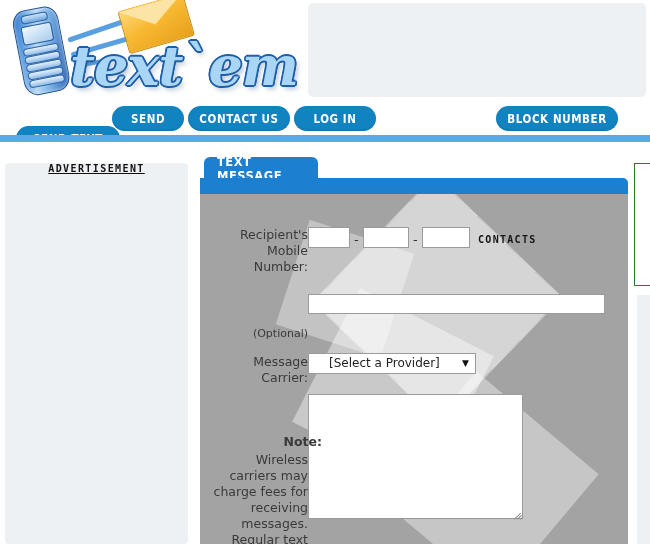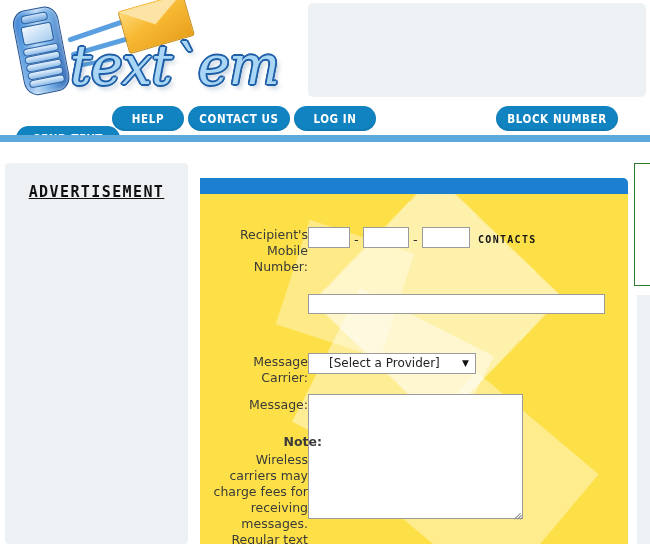--- a/index.html
+++ b/index.html
@@ -40,21 +40,21 @@
     border-left:33px solid transparent;border-right:33px solid transparent;border-top:23px solid #ffc94f;}
   .env-flap-line{position:absolute;left:1px;top:1px;width:0;height:0;
     border-left:32px solid transparent;border-right:32px solid transparent;border-top:21px solid #fbe4a6;}
   .swoosh{position:absolute;background:#5a9fe0;border-radius:3px;}
   .sw1{left:62px;top:26px;width:74px;height:5px;transform:rotate(-19deg);}
   .sw2{left:66px;top:44px;width:62px;height:5px;transform:rotate(-16deg);}
   .sw3{left:72px;top:60px;width:44px;height:4px;transform:rotate(-11deg);}
 
   .wordmark{position:absolute;left:66px;top:36px;width:236px;height:62px;
     font-family:"DejaVu Serif","Liberation Serif",serif;
-    font-style:italic;font-weight:normal;font-size:54px;line-height:60px;letter-spacing:-1px;
+    font-style:italic;font-weight:bold;font-size:54px;line-height:60px;letter-spacing:-1px;
     color:#a9d6f5;
     text-shadow:
       -1.4px -1.4px 0 #1f5fa8, 1.4px -1.4px 0 #1f5fa8,
       -1.4px  1.4px 0 #1f5fa8, 1.4px  1.4px 0 #1f5fa8,
        0 -1.8px 0 #1f5fa8, 0 1.8px 0 #1f5fa8,
       -1.8px 0 0 #1f5fa8, 1.8px 0 0 #1f5fa8,
        3px 4px 5px rgba(70,110,150,.40);
     white-space:nowrap;}
 
   .header-ad{position:absolute;left:308px;top:3px;width:338px;height:94px;
@@ -67,34 +67,34 @@
     font-size:11.5px;font-weight:bold;letter-spacing:.6px;
     display:flex;align-items:center;justify-content:center;cursor:pointer;
     box-shadow:inset 0 -1px 2px rgba(0,0,0,.12);}
   .nav-rule{position:absolute;left:0;top:135px;width:650px;height:7px;background:#5ca9de;}
 
   
   .content{position:absolute;left:0;top:142px;width:650px;height:402px;background:#ffffff;}
 
   .ad-left{position:absolute;left:5px;top:21px;width:183px;height:381px;
     background:#eef1f4;border-radius:4px;}
-  .ad-left-label{position:absolute;left:0;top:20px;width:183px;text-align:center;
+  .ad-left-label{position:absolute;left:0;top:0;width:183px;text-align:center;
     font-family:"DejaVu Sans Mono","Liberation Mono",monospace;
-    font-size:15px;font-weight:bold;letter-spacing:1.4px;color:#111;
+    font-size:10px;font-weight:bold;letter-spacing:1.4px;color:#111;
     text-decoration:underline;}
 
   .panel{position:absolute;left:200px;top:15px;width:432px;height:387px;}
   .tab{position:absolute;left:4px;top:0;width:114px;height:24px;
     background:#1d7fd0;border-radius:6px 6px 0 0;
     display:flex;align-items:center;padding-left:13px;box-sizing:border-box;
     color:#ffffff;font-size:11.5px;font-weight:bold;letter-spacing:.5px;cursor:pointer;}
   .tabbar{position:absolute;left:0;top:21px;width:428px;height:16px;background:#1d7fd0;
     border-radius:0 5px 0 0;}
   .panel-body{position:absolute;left:0;top:37px;width:428px;height:350px;
-    background:#fde047;overflow:hidden;}
+    background:#a3a3a3;overflow:hidden;}
 
   
   .wm{position:absolute;background:rgba(255,255,255,.55);pointer-events:none;}
   .wm1{left:150px;top:18px;width:175px;height:175px;transform:rotate(44deg);
        box-shadow:0 0 0 1px rgba(255,255,255,.45);}
   .wm2{left:118px;top:120px;width:150px;height:150px;transform:rotate(27deg);
        background:rgba(255,255,255,.42);}
   .wm3{left:206px;top:210px;width:160px;height:160px;transform:rotate(40deg);
        background:rgba(255,255,255,.38);}
   .wm4{left:90px;top:40px;width:110px;height:110px;transform:rotate(18deg);
@@ -159,64 +159,65 @@
       </div>
 
       <div class="wordmark">text`em</div>
     </div>
 
     <div class="header-ad"></div>
   </div>
 
   <div class="nav">
     <div class="nav-btn" id="nav0" style="left: 16px; width: 104px; margin-top: 20px;">SEND TEXT</div>
-    <div class="nav-btn" id="nav1" style="left: 112px; width: 72px;">HELP</div>
+    <div class="nav-btn" id="nav1" style="left: 112px; width: 72px;">SEND</div>
     <div class="nav-btn" id="nav3" style="left: 294px; width: 82px;">LOG IN</div>
     <div class="nav-btn" id="nav2" style="left: 188px; width: 102px;">CONTACT US</div>
     <div class="nav-btn" id="nav5" style="left: 496px; width: 122px;">BLOCK NUMBER</div>
   </div>
   <div class="nav-rule"></div>
 
   <div class="content">
 
     <div class="ad-left">
       <div class="ad-left-label">ADVERTISEMENT</div>
     </div>
 
     <div class="panel">
 
+      <div class="tab">TEXT MESSAGE</div>
       <div class="tabbar"></div>
 
       <div class="panel-body">
 
         <div class="wm wm4"></div>
         <div class="wm wm1"></div>
         <div class="wm wm2"></div>
         <div class="wm wm3"></div>
 
         <div class="lbl" style="left:10px;top:33px;width:98px;">Recipient's Mobile Number:</div>
 
         <input class="tbox" type="text" style="position: absolute; left: 108px; top: 33px; width: 42px; height: 21px;" value="">
         <div class="dash" style="left:154px;top:39px;">-</div>
         <input class="tbox" type="text" style="position: absolute; left: 163px; top: 33px; width: 46px; height: 21px;" value="">
         <div class="dash" style="left:213px;top:39px;">-</div>
         <input class="tbox" type="text" style="position: absolute; left: 222px; top: 33px; width: 48px; height: 21px;" value="">
         <div class="contacts" style="left:278px;top:40px;">CONTACTS</div>
 
+        <div class="lbl sub" style="left:10px;top:132px;width:98px;">(Optional)</div>
         <input class="tbox" type="text" style="position: absolute; left: 108px; top: 100px; width: 297px; height: 20px;" value="">
 
         <div class="lbl" style="left:10px;top:160px;width:98px;">Message Carrier:</div>
         <div class="selwrap" style="left:108px;top:158px;width:168px;height:21px;">
           <select class="tbox" style="width:168px;height:21px;padding-left:20px;">
             <option>[Select a Provider]</option>
           </select>
           <span class="selcaret">▼</span>
         </div>
 
-        <div class="lbl" style="left:10px;top:203px;width:98px;">Message:</div>
         <textarea class="tbox" style="position: absolute; left: 108px; top: 200px; width: 215px; height: 125px;"></textarea>
         <div class="ta-grip" style="left:313px;top:316px;width:10px;height:10px;">
           <i style="left:1px;top:9px;width:9px;"></i>
           <i style="left:4px;top:9px;width:6px;"></i>
           <i style="left:7px;top:9px;width:3px;"></i>
         </div>
 
         <div class="lbl" style="left:20px;top:240px;width:102px;"><b>Note:</b></div>
         <div class="lbl" style="left:6px;top:258px;width:102px;line-height:16px;">Wireless carriers may charge fees for receiving messages. Regular text message rates apply.</div>
 

